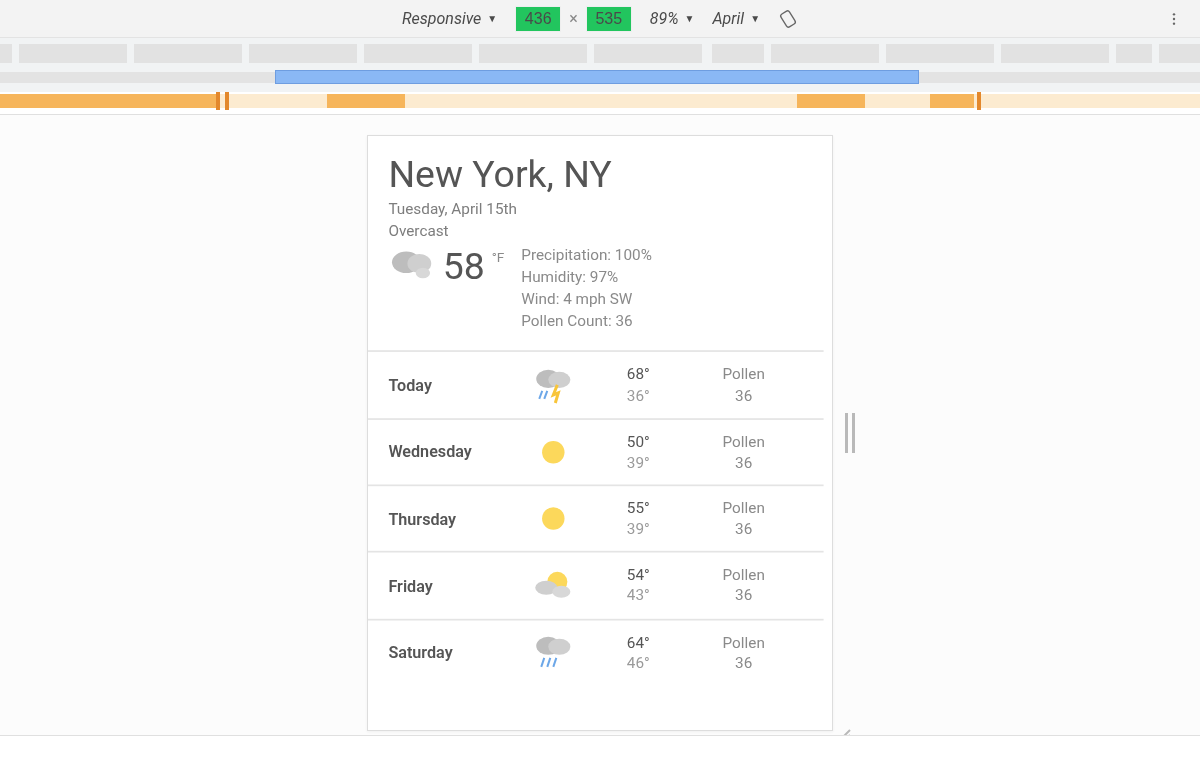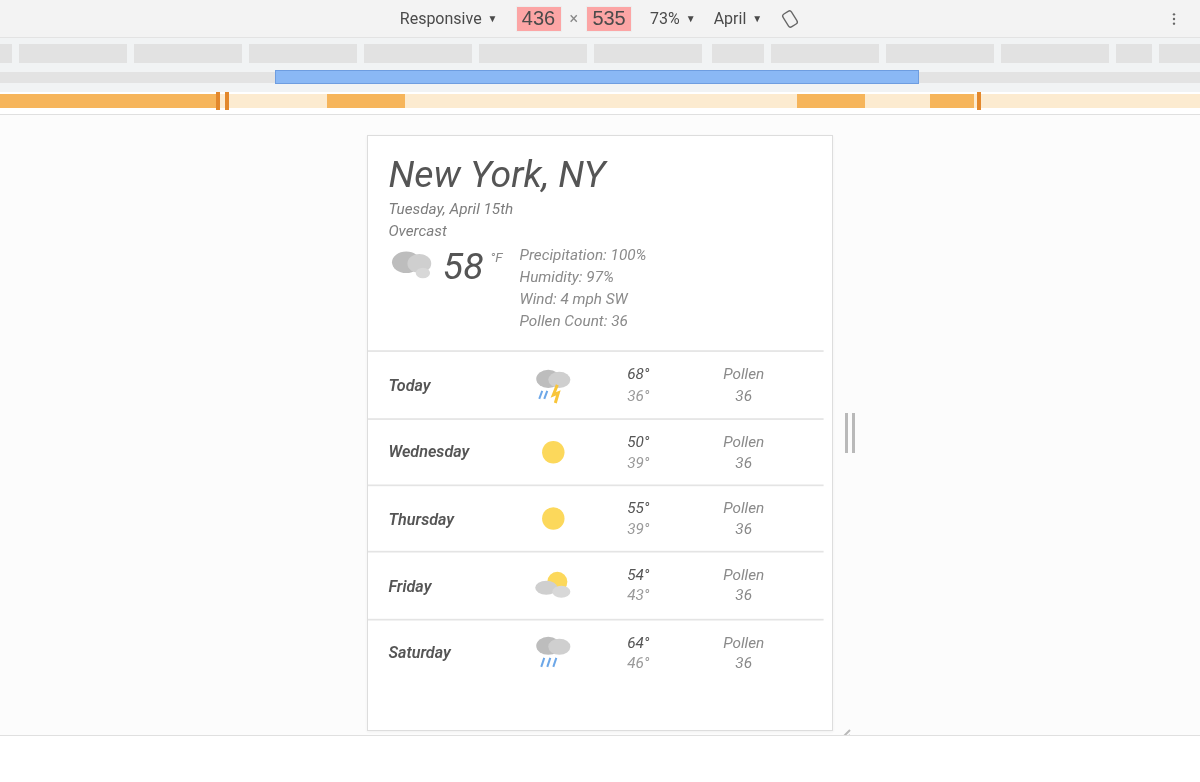--- a/index.html
+++ b/index.html
@@ -1,38 +1,38 @@
 <!DOCTYPE html>
 <html><head>
 <meta charset="utf-8">
 <style>
   html,body{margin:0;padding:0;height:100%;font-family:-apple-system,BlinkMacSystemFont,"Segoe UI",Roboto,Arial,sans-serif;background:#fff;color:#333;}
   *{box-sizing:border-box;}
   
   .dt-bar{height:38px;background:#F3F3F3;border-bottom:1px solid #E3E3E3;display:flex;align-items:center;justify-content:center;position:relative;font-size:16px;color:#4a4a4a;}
   .dt-bar .group{display:flex;align-items:center;gap:18px;}
-  .dt-sel{display:flex;align-items:center;gap:6px;cursor:pointer;}
+  .dt-sel{display:flex;align-items:center;gap:6px;cursor:pointer;font-style:italic;}
   .dt-sel .tri{font-size:10px;}
   .dt-dim{display:flex;align-items:center;gap:8px;}
-  .dt-dim input{width:46px;height:26px;border:none;background:#fca5a5;text-align:center;font-size:20px;color:#4a4a4a;box-shadow:inset 0 0 0 1px #eee;}
+  .dt-dim input{width:46px;height:26px;border:none;background:#22c55e;text-align:center;font-size:16px;color:#4a4a4a;box-shadow:inset 0 0 0 1px #eee;}
   .dt-x{color:#888;}
   .dt-rotate{width:20px;height:20px;color:#666;display:flex;align-items:center;justify-content:center;cursor:pointer;}
   .dt-kebab{position:absolute;right:16px;top:50%;transform:translateY(-50%);width:20px;height:20px;display:flex;align-items:center;justify-content:center;cursor:pointer;color:#666;}
   
   .ruler-area{background:#F1F3F4;border-bottom:1px solid #E0E0E0;}
   .ruler-ticks{position:relative;height:28px;}
   .ruler-ticks .seg{position:absolute;top:6px;height:19px;background:#E2E2E2;}
   .ruler-range{position:relative;height:26px;}
   .ruler-range .base{position:absolute;left:0;right:0;top:6px;height:11px;background:#E3E3E3;}
   .ruler-range .sel{position:absolute;top:4px;height:14px;background:#8AB8F5;border:1px solid #6e9de0;}
   .ruler-media{position:relative;height:22px;background:#fff;}
   .ruler-media .mark{position:absolute;top:2px;height:14px;background:#F6B55B;}
   .ruler-media .tick{position:absolute;top:0;width:4px;height:18px;background:#E3882C;}
   
-  .stage{position:relative;height:620px;background:#fcfcfc;overflow:hidden;font-style:italic;}
+  .stage{position:relative;height:620px;background:#fcfcfc;overflow:hidden;}
   .device{position:absolute;left:50%;transform:translateX(-50%);top:20px;width:466px;height:596px;background:#fff;border:1px solid #ddd;box-shadow:0 1px 3px rgba(0,0,0,0.05);}
   .device-inner{position:absolute;inset:0;overflow:hidden;}
   .handle-r{position:absolute;right:-28px;top:50%;transform:translateY(-50%);width:20px;height:40px;display:flex;gap:4px;justify-content:center;cursor:ew-resize;}
   .handle-r span{width:3px;height:40px;background:#B9B9B9;display:block;}
   .handle-c{position:absolute;right:-26px;bottom:-22px;width:26px;height:26px;cursor:nwse-resize;color:#B9B9B9;}
   
   .weather{transform-origin:top left;transform:scale(1.7);width:268px;font-family:Roboto,Arial,sans-serif;color:#333;}
   .weather .pad{padding:10px 12px 4px 12px;}
   .weather h1{margin:0;font-size:22px;font-weight:400;color:#555;}
   .weather .sub{font-size:9px;color:#7d7d7d;line-height:1.4;margin-top:2px;}
@@ -60,21 +60,21 @@
     <div class="dt-sel">
       <span>Responsive</span>
       <span class="tri">▼</span>
     </div>
     <div class="dt-dim">
       <input type="text" value="436" style="">
       <span class="dt-x">×</span>
       <input type="text" value="535" style="">
     </div>
     <div class="dt-sel">
-      <span>73%</span>
+      <span>89%</span>
       <span class="tri">▼</span>
     </div>
     <div class="dt-sel">
       <span>April</span>
       <span class="tri">▼</span>
     </div>
     <div class="dt-rotate">
       <svg viewBox="0 0 24 24" width="20" height="20" fill="none" stroke="#666" stroke-width="1.6">
         <rect x="6" y="3" width="12" height="18" rx="3" transform="rotate(-32 12 12)"></rect>
       </svg>

